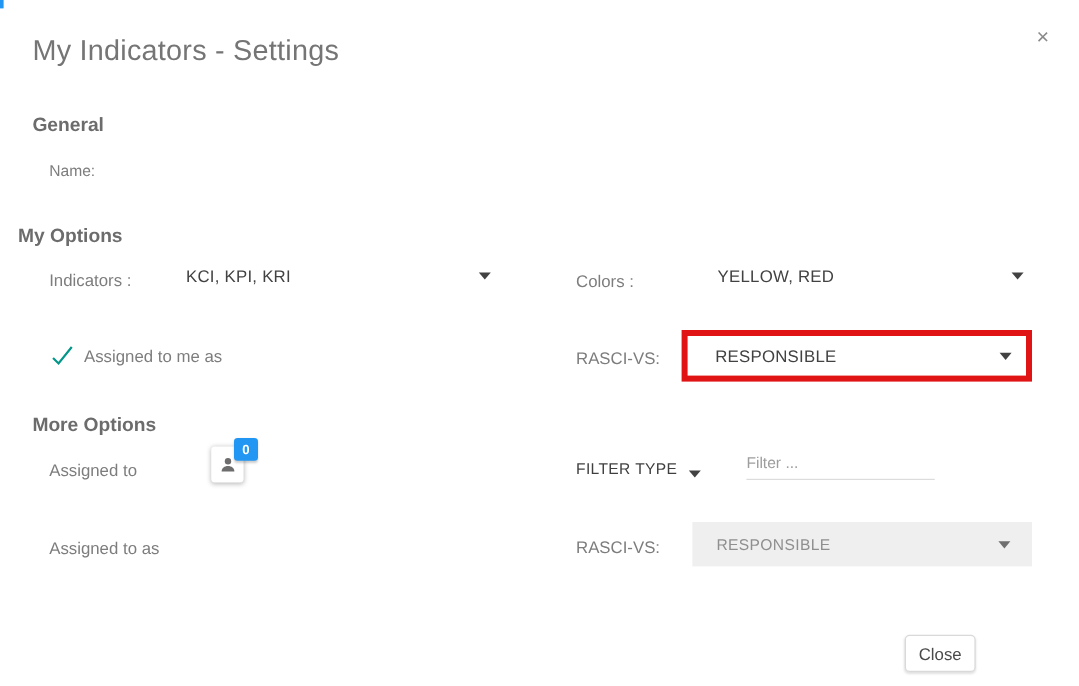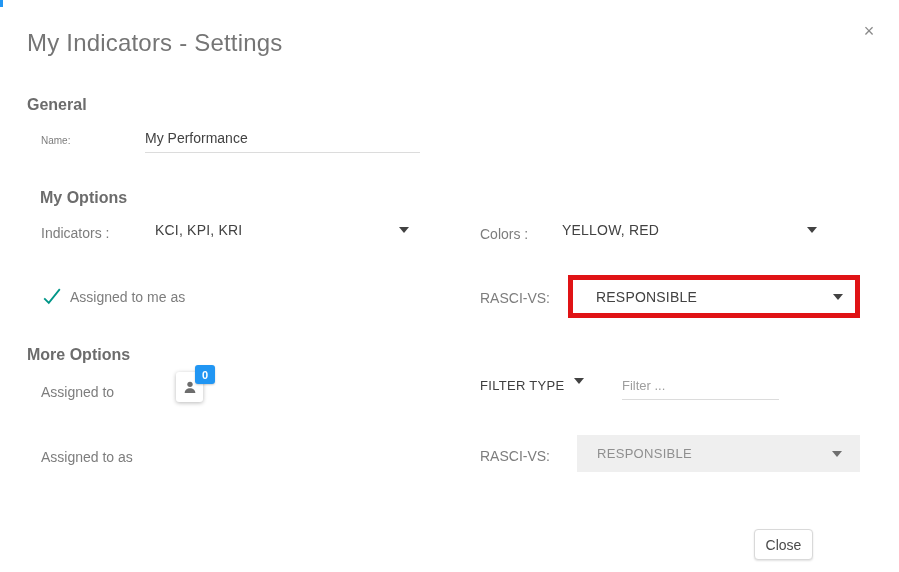--- a/index.html
+++ b/index.html
@@ -10,21 +10,21 @@
   }
   .abs { position:absolute; }
   .artifact { left:0; top:0; width:3px; height:7px; background:#2196f3; }
   .close-btn {
     left:856px; top:18px; width:26px; height:26px;
     background:none; border:none; font-size:18px; color:#8a8a8a; cursor:pointer;
     line-height:26px; text-align:center; font-family:"Liberation Sans", sans-serif;
   }
   .title { left:27px; top:29px; font-size:24px; color:#757575; font-weight:400; letter-spacing:0.2px; }
   .section-heading { font-size:16px; font-weight:700; color:#6c6c6c; }
-  .label { font-size:10px; color:#7d7d7d; }
+  .label { font-size:13px; color:#7d7d7d; }
   .label-lg { font-size:14px; color:#7d7d7d; }
   .label-dark { font-size:13px; color:#3f3f3f; letter-spacing:0.3px; }
   .text-input {
     border:none; border-bottom:1px solid #dcdcdc; outline:none;
     font-family:"Liberation Sans", sans-serif; font-size:14px; color:#424242;
     background:transparent; padding:4px 0 6px 0;
   }
   .text-input::placeholder { color:#9e9e9e; font-size:13px; }
   .select {
     display:flex; align-items:center; justify-content:space-between;
@@ -48,21 +48,21 @@
     border:none; border-radius:3px; box-shadow:0 1px 4px rgba(0,0,0,0.28);
     cursor:pointer; display:flex; align-items:center; justify-content:center;
   }
   .badge {
     left:195px; top:365px; min-width:20px; height:19px; background:#2196f3;
     border-radius:3px; color:#fff; font-size:11px; font-weight:700;
     display:flex; align-items:center; justify-content:center;
     box-shadow:0 1px 2px rgba(0,0,0,0.2);
   }
   .filter-type {
-    left:480px; top:378px; display:flex; align-items:flex-start; gap:10px;
+    left:480px; top:378px; display:flex; align-items:flex-end; gap:10px;
     cursor:pointer; height:20px;
   }
   .disabled-select {
     left:577px; top:435px; width:283px; height:37px; background:#efefef;
     display:flex; align-items:center; justify-content:space-between;
     padding:0 18px 0 20px; cursor:default;
   }
   .disabled-select .value { font-size:13px; color:#8f8f8f; letter-spacing:0.3px; }
   .btn {
     height:31px; border-radius:4px; font-size:14px; cursor:pointer;
@@ -84,34 +84,33 @@
   <div class="abs artifact"></div>
 
   <button class="abs close-btn">×</button>
 
   <h1 class="abs title">My Indicators - Settings</h1>
 
   <h2 class="abs section-heading" style="left:27px; top:96px;">General</h2>
 
   <span class="abs label" style="left:41px; top:135px;">Name:</span>
 
-  <input class="abs text-input" style="left: 145px; top: 126px; width: 275px;" value="My Performance">
 
-  <h2 class="abs section-heading" style="left:40px; top:189px;">My Options</h2>
+  <h2 class="abs section-heading" style="left:15px; top:189px;">My Options</h2>
 
   <span class="abs label-lg" style="left:41px; top:225px;">Indicators :</span>
 
   <div class="abs select" style="left:145px; top:217px; width:264px; padding-left:10px;">
     <span class="value">KCI, KPI, KRI</span>
     <span class="caret"></span>
   </div>
 
   <span class="abs label-lg" style="left:480px; top:226px;">Colors :</span>
 
-  <div class="abs select" style="left:552px; top:217px; width:265px; padding-left:10px;align-items:center;">
+  <div class="abs select" style="left:588px; top:217px; width:265px; padding-left:10px;align-items:center;">
     <span class="value">YELLOW, RED</span>
     <span class="caret"></span>
   </div>
 
   <span class="abs check-icon" style="left:41px; top:285px;">
     <svg width="22" height="22" viewBox="0 0 24 24" fill="none">
       <path d="M3.5 14.5 L8.5 19.5 L20.5 4.5" stroke="#009688" stroke-width="2" fill="none"></path>
     </svg>
   </span>
 

